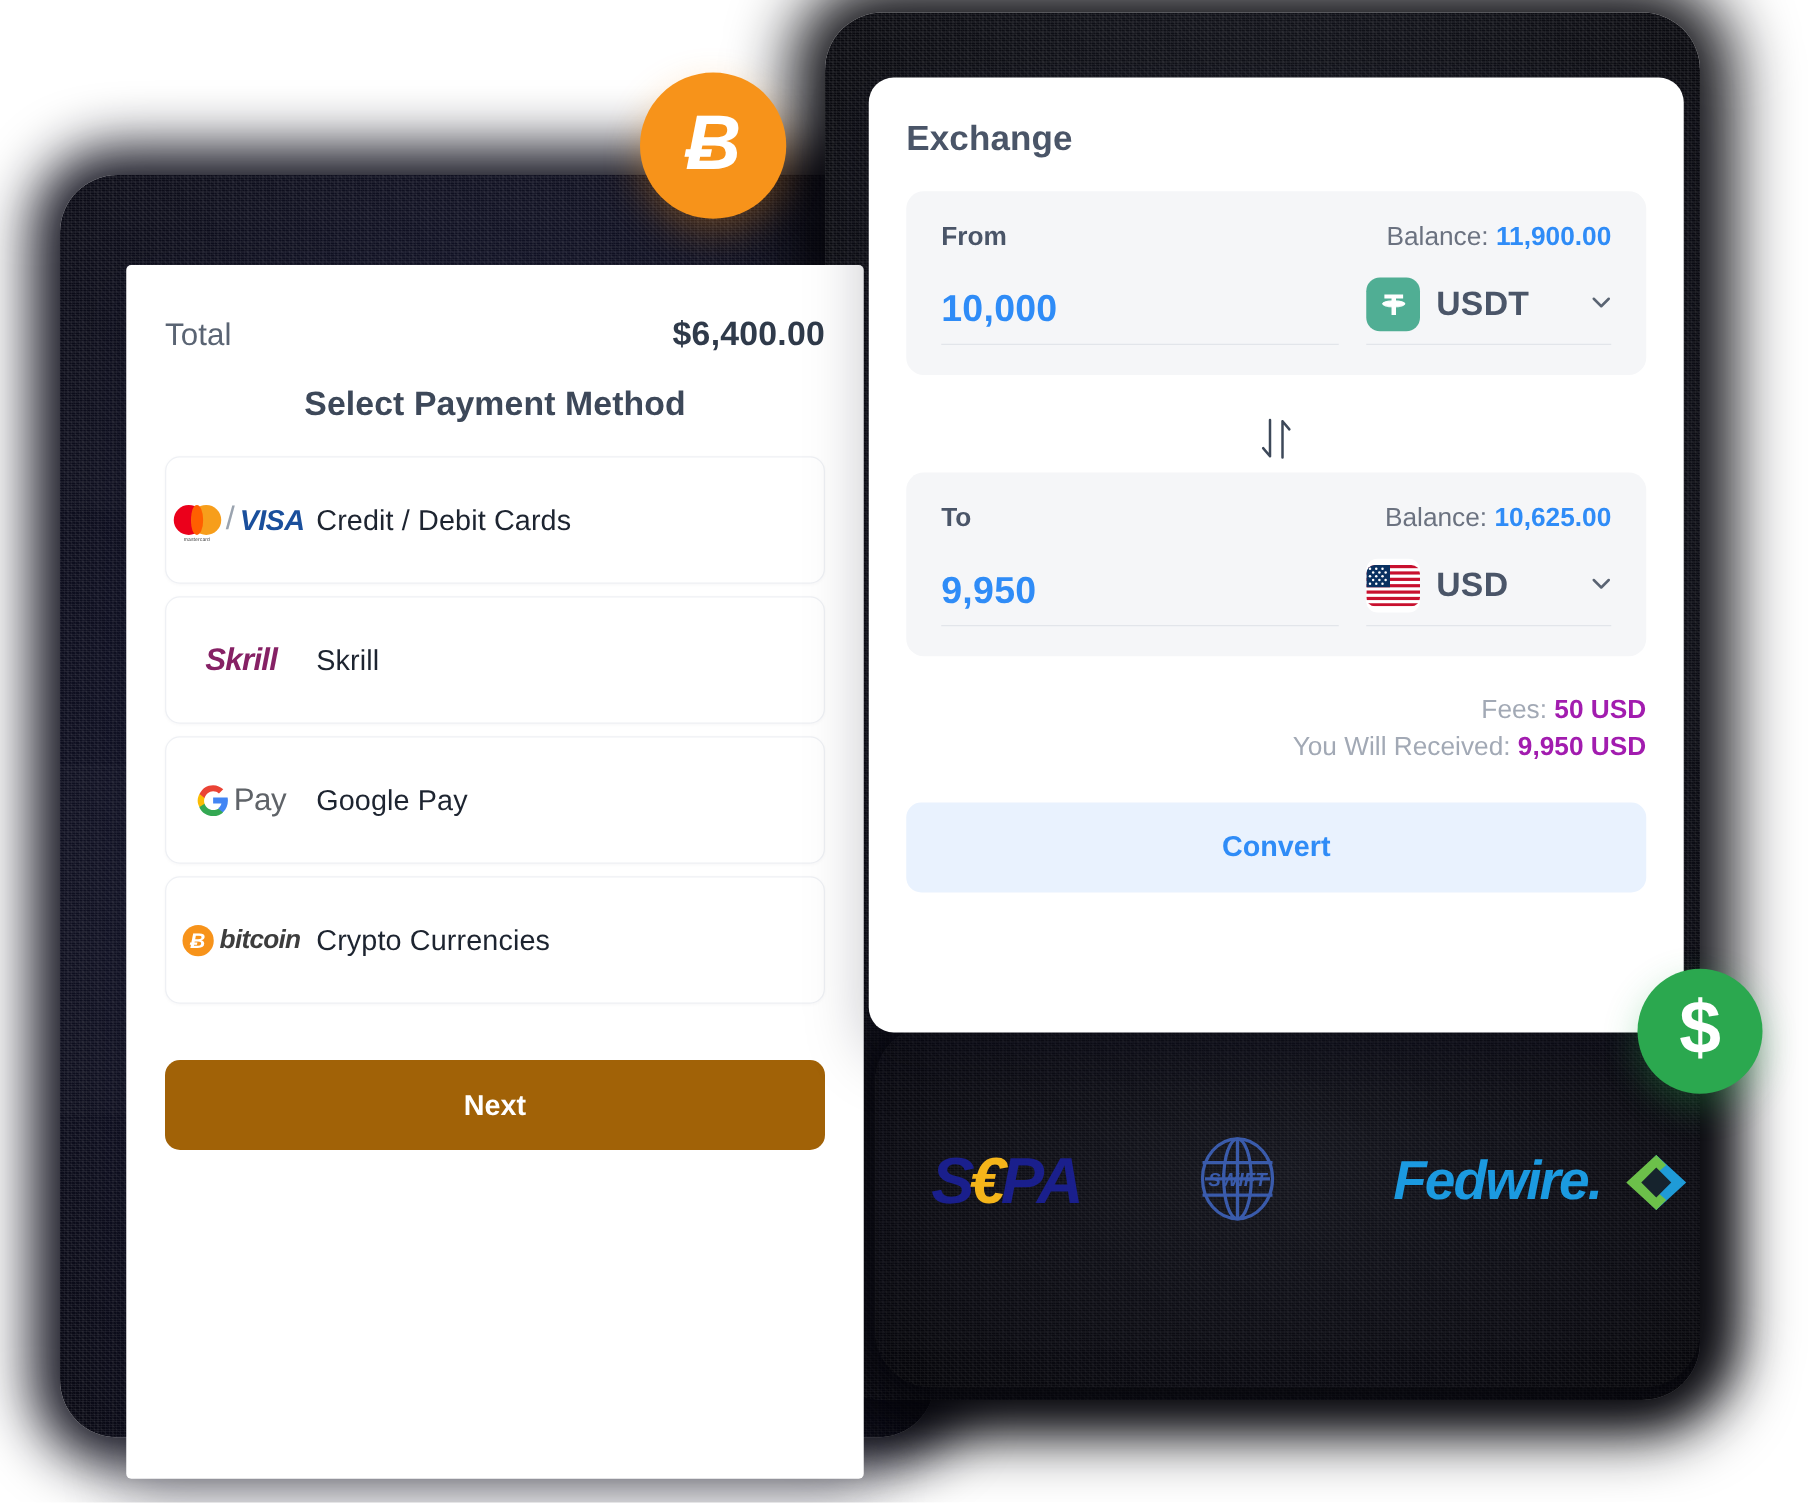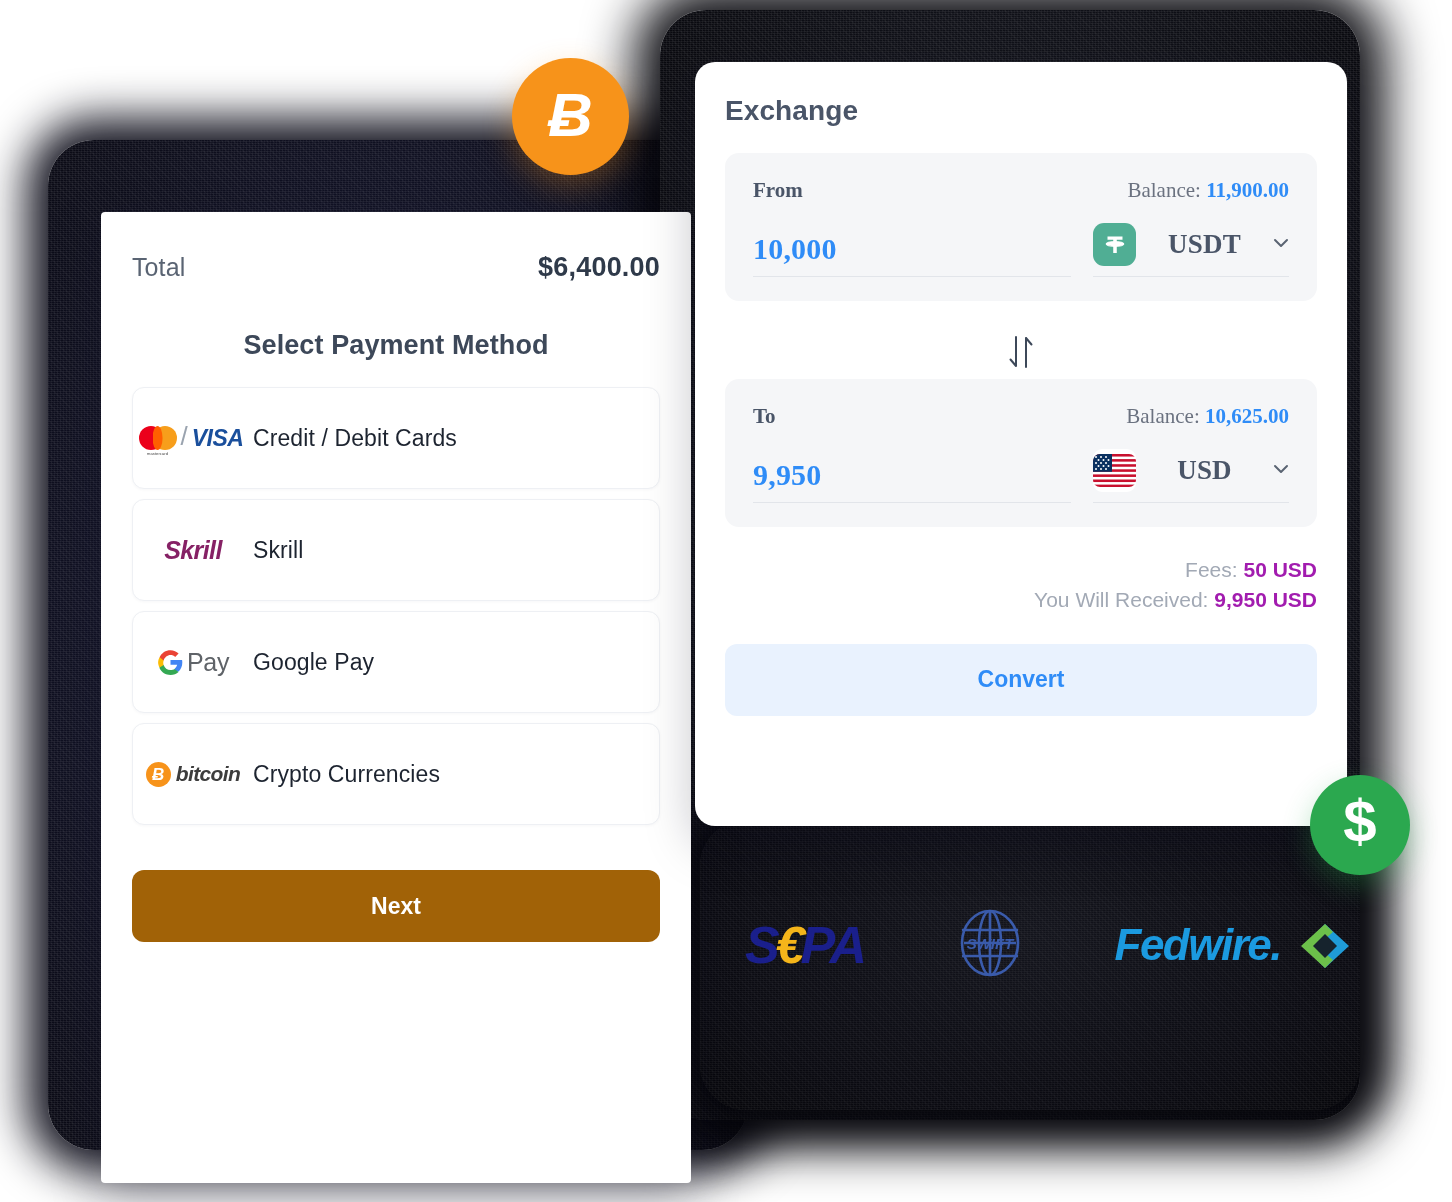--- a/index.html
+++ b/index.html
@@ -47,21 +47,21 @@
     left:101px;top:212px;width:590px;height:971px;
     border-radius:4px;
     box-shadow:0 18px 50px rgba(10,12,30,.28);
   }
   .pc-inner{padding:40px 31px 0 31px;}
   .total-row{display:flex;align-items:baseline;justify-content:space-between;}
   .total-label{font-size:25px;color:#5a6473;letter-spacing:.1px;}
   .total-value{font-size:27px;font-weight:700;color:#2f3a4a;letter-spacing:.2px;}
   .pm-title{
     text-align:center;font-size:27px;font-weight:700;color:#3d4859;
-    margin-top:47px;letter-spacing:.1px;
+    margin-top:25px;letter-spacing:.1px;
   }
 
   .pm-list{margin-top:26px;display:flex;flex-direction:column;gap:10px;}
   .pm-row{
     height:100px;border:1px solid #eef0f4;border-radius:12px;
     background:#fff;display:flex;align-items:center;
     box-shadow:0 1px 3px rgba(30,40,70,.035);
     cursor:pointer;
   }
   .pm-logo{width:120px;min-width:120px;display:flex;align-items:center;justify-content:center;}
@@ -108,33 +108,32 @@
     border-radius:20px;
     box-shadow:0 18px 50px rgba(10,12,30,.26);
     z-index:6;
   }
   .ex-inner{padding:33px 30px 0 30px;}
   .ex-title{font-size:28px;font-weight:700;color:#4a5568;letter-spacing:.1px;}
 
   .ex-box{
     margin-top:26px;background:#f5f6f8;border-radius:14px;
     padding:25px 28px 24px 28px;
-    font-family:Liberation Serif, serif;
   }
   .ex-top{display:flex;align-items:center;justify-content:space-between;}
   .ex-dir{font-size:21px;font-weight:700;color:#4a5568;}
   .ex-bal{font-size:21px;color:#6b7280;}
   .ex-bal b{color:#2f8cf7;font-weight:700;}
 
   .ex-bottom{display:flex;align-items:flex-end;justify-content:space-between;margin-top:20px;gap:22px;}
   .ex-amount-wrap{flex:1;border-bottom:1px solid #e2e5ea;padding-bottom:12px;}
   .ex-amount{font-size:30px;font-weight:700;color:#2f8cf7;letter-spacing:.2px;line-height:1.05;}
   .ex-cur-wrap{
     width:196px;min-width:196px;border-bottom:1px solid #e2e5ea;padding-bottom:10px;
-    display:flex;align-items:center;gap:13px;cursor:pointer;text-align:center;
+    display:flex;align-items:center;gap:13px;cursor:pointer;
   }
   .cur-ico{width:43px;height:43px;min-width:43px;border-radius:11px;overflow:hidden;}
   .usdt-ico{background:#50ae94;display:flex;align-items:center;justify-content:center;}
   .flag-ico{border-radius:9px;position:relative;background:#fff;}
   .cur-code{font-size:27px;font-weight:700;color:#4a5568;letter-spacing:.2px;flex:1;}
   .chev{color:#5a6473;font-size:17px;line-height:1;transform:translateY(-2px);}
 
   .swap-wrap{display:flex;justify-content:center;margin:24px 0 0 0;}
   .swap-btn{width:54px;height:54px;display:flex;align-items:center;justify-content:center;cursor:pointer;}
 

